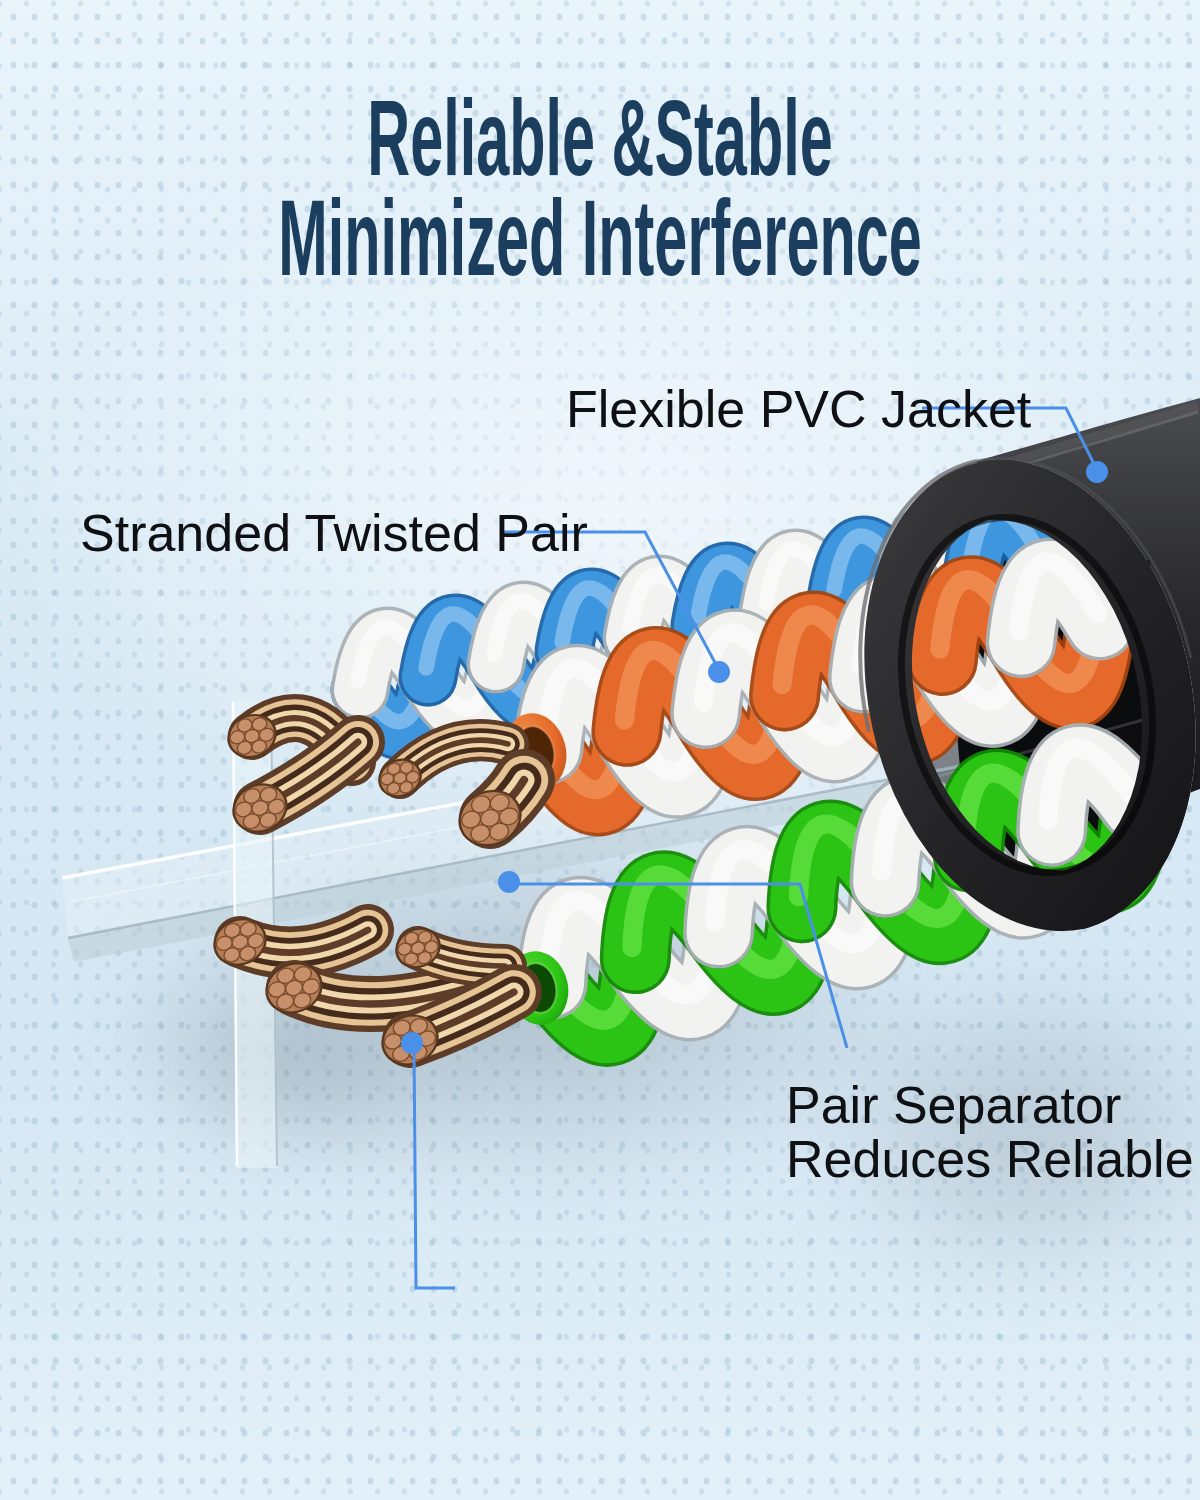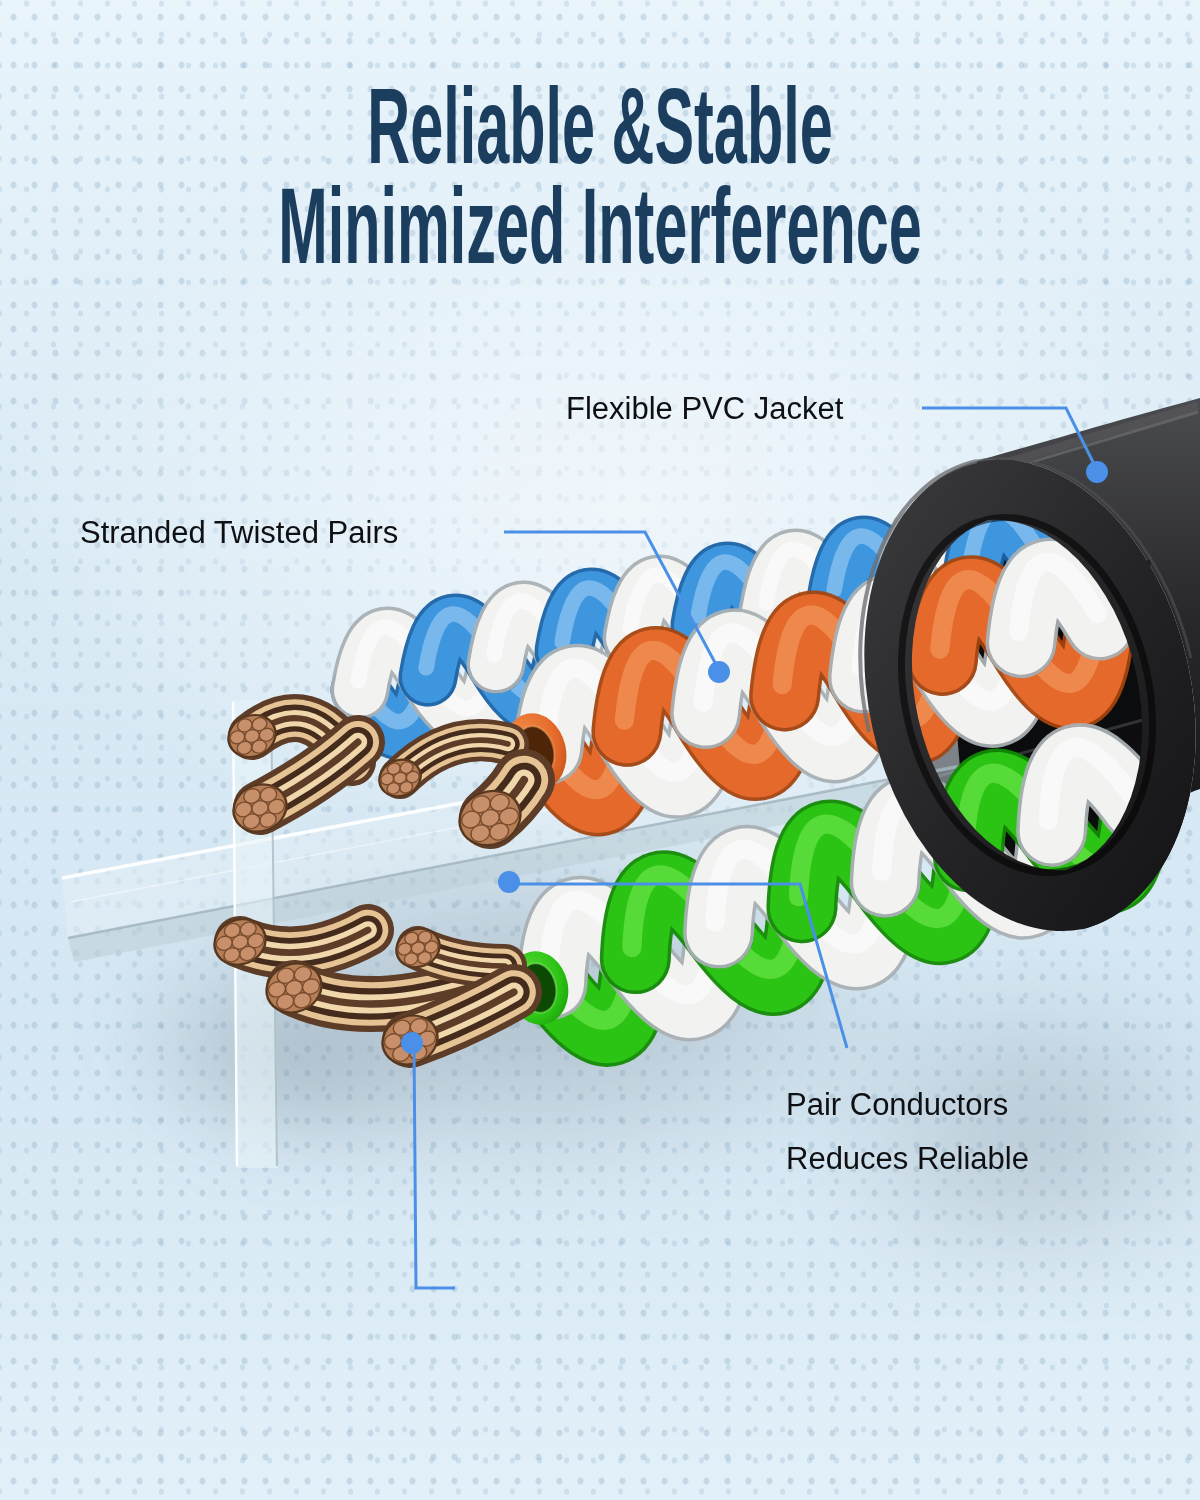--- a/index.html
+++ b/index.html
@@ -14,27 +14,27 @@
       linear-gradient(180deg,#e9f4fb 0%, #d9eaf5 38%, #d5e7f3 70%, #e2f0f9 100%);
     background-size:auto,21px 24px,27px 31px,auto;
     background-position:0 0,3px 5px,13px 19px,0 0;
   }
   .shadow{position:absolute;border-radius:50%;filter:blur(34px);}
   .shadow-a{left:100px;top:820px;width:840px;height:380px;background:radial-gradient(ellipse,rgba(122,138,150,.42),rgba(122,138,150,0) 70%);}
   .shadow-b{left:800px;top:960px;width:460px;height:340px;background:radial-gradient(ellipse,rgba(122,138,150,.34),rgba(122,138,150,0) 70%);}
   .shadow-c{left:120px;top:960px;width:340px;height:200px;background:radial-gradient(ellipse,rgba(105,122,136,.30),rgba(105,122,136,0) 70%);}
   svg.cable{position:absolute;left:0;top:0;}
   .title{
-    position:absolute;left:0;top:76px;width:100%;text-align:center;
+    position:absolute;left:0;top:88px;width:100%;text-align:center;
     color:var(--c-title,#1b3e5e);font-weight:bold;font-size:108px;line-height:100px;
     letter-spacing:0;
   }
   .title .tline{display:block;transform:scaleX(.55);transform-origin:50% 50%;white-space:nowrap;}
   .callout{
-    position:absolute;color:var(--c-label,#0e1013);font-size:31px;line-height:54px;white-space:nowrap;
+    position:absolute;color:var(--c-label,#0e1013);font-size:52px;line-height:54px;white-space:nowrap;
   }
   .lbl-jacket{left:566px;top:382px;}
   .lbl-pairs{left:80px;top:506px;}
   .lbl-separator{left:786px;top:1078px;}
   .lbl-copper{left:458px;top:1264px;}
 </style>
 </head>
 <body>
 
 <div class="stage">
@@ -420,19 +420,19 @@
       </g>
     </g>
   </svg>
 
   <div class="title">
     <span class="tline">Reliable &amp;Stable</span>
     <span class="tline">Minimized Interference</span>
   </div>
 
   <div class="callout lbl-jacket">Flexible PVC Jacket</div>
-  <div class="callout lbl-pairs">Stranded Twisted Pairs</div>
+  <div class="callout lbl-pairs">Stranded Twisted Pair</div>
   <div class="callout lbl-separator">
-    <span style="display:block">Pair Conductors</span>
+    <span style="display:block">Pair Separator</span>
     <span style="display:block">Reduces Reliable</span>
   </div>
 
 </div>
 
 </body></html>

